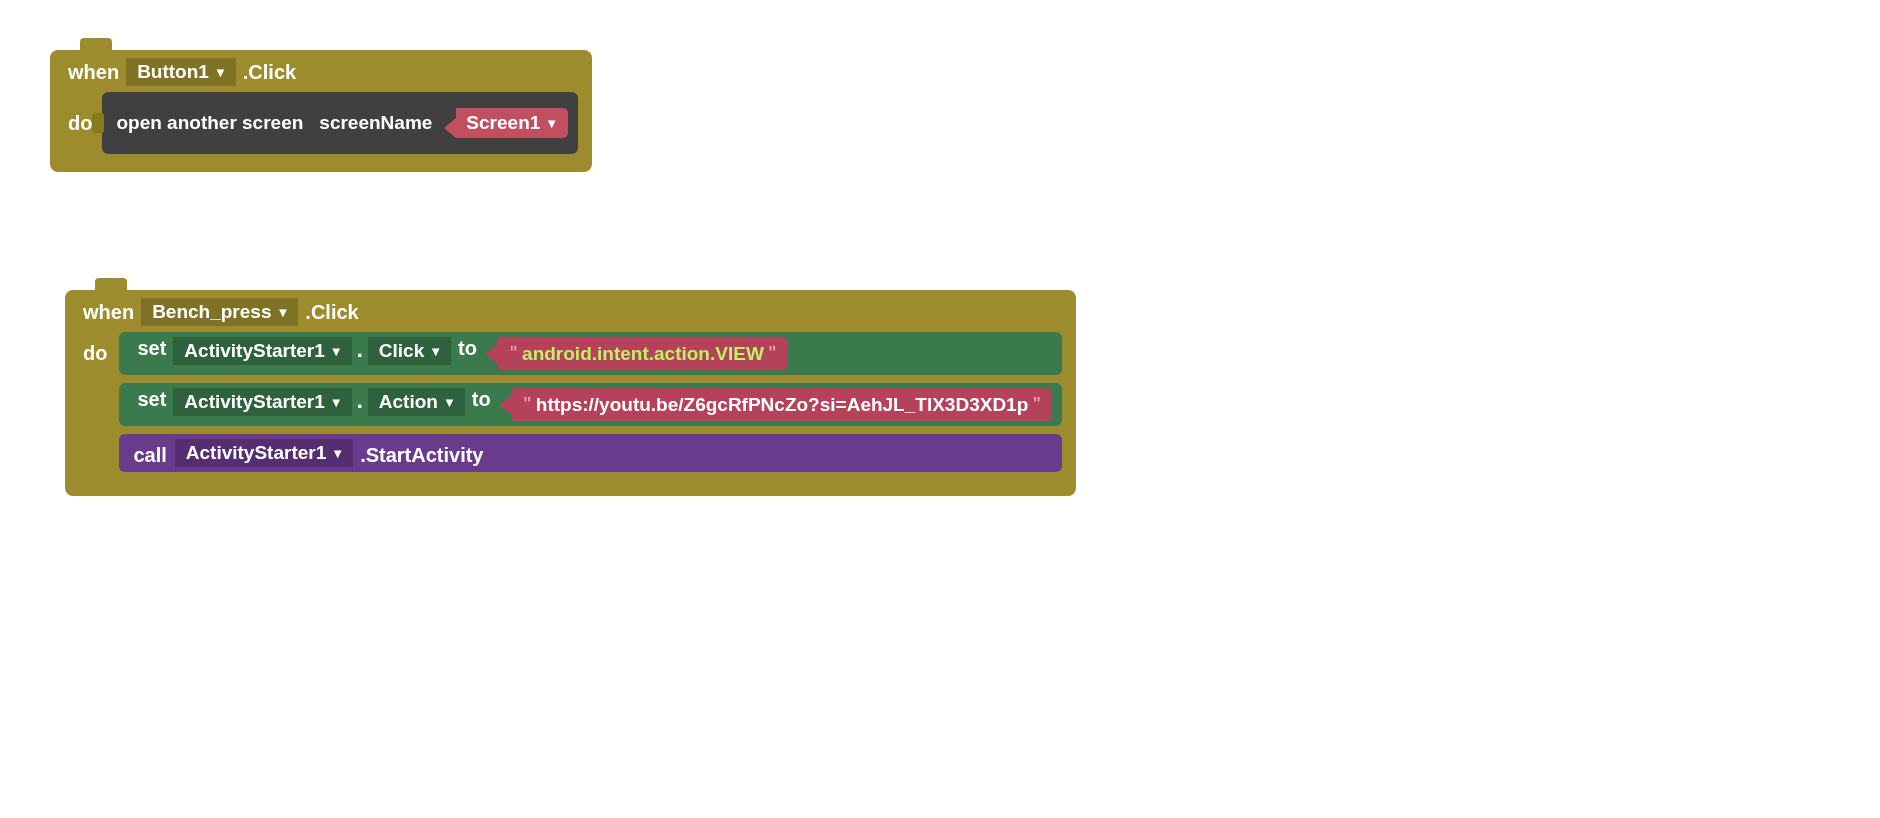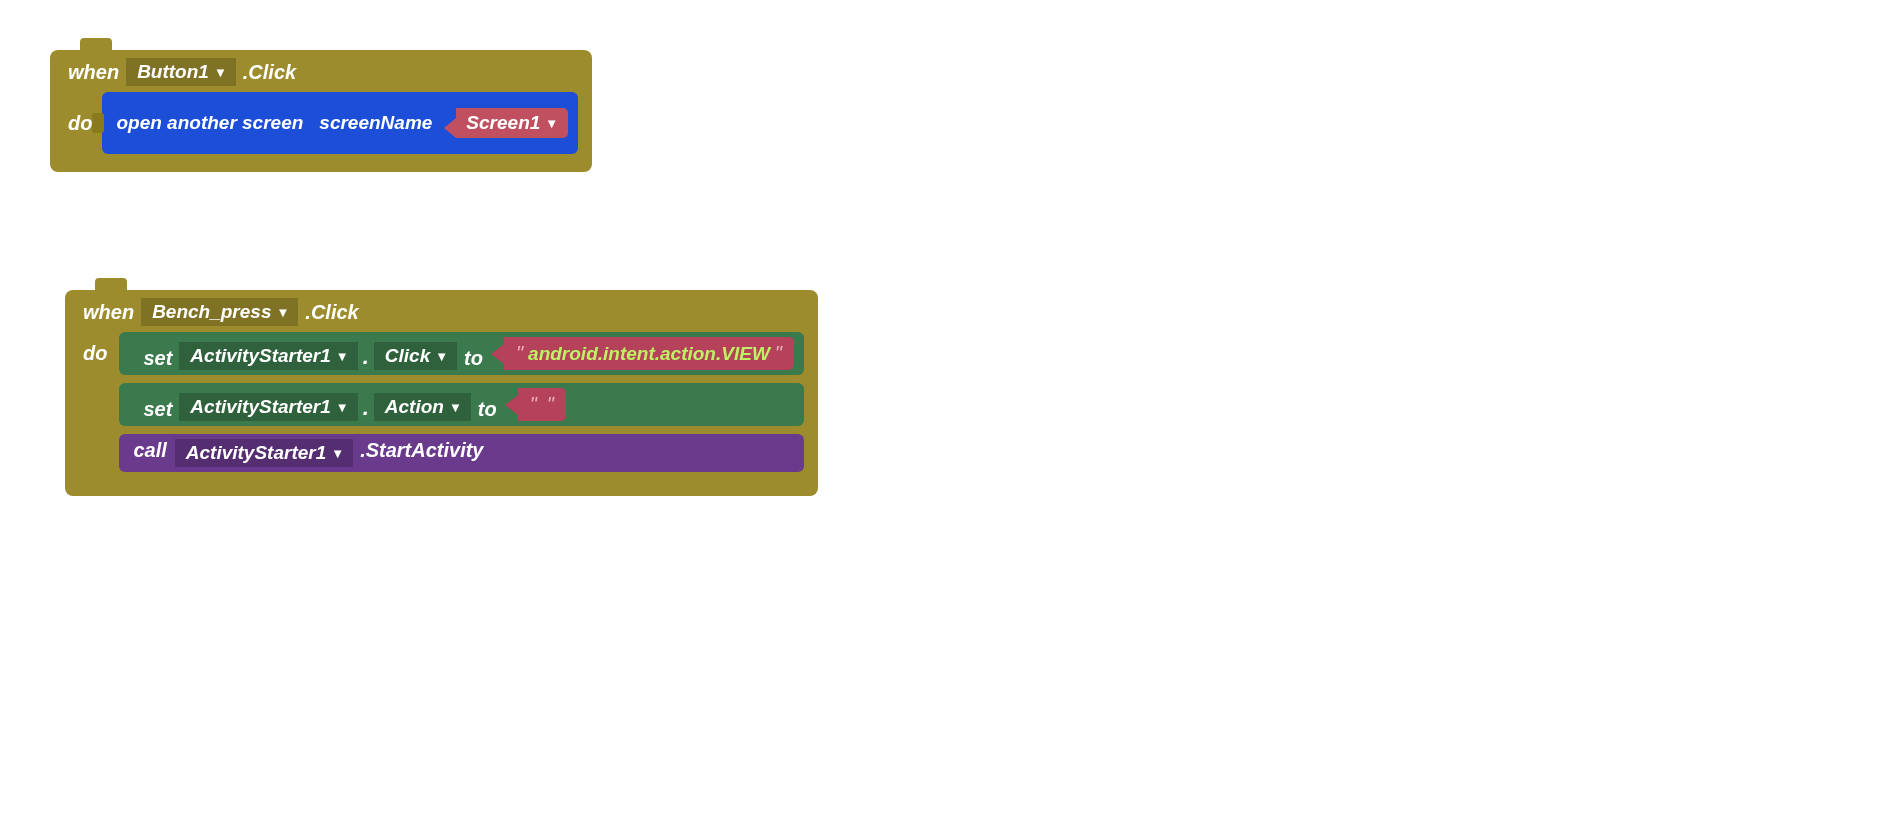--- a/index.html
+++ b/index.html
@@ -10,21 +10,20 @@
       height: 818px;
       overflow: hidden;
       position: relative;
     }
 
     .canvas {
       position: absolute;
       top: 0; left: 0;
       width: 1880px;
       height: 818px;
-      font-style: italic;
     }
 
     
     .block-group {
       position: absolute;
     }
 
     .block-text {
       font-size: 20px;
       font-weight: bold;
@@ -65,31 +64,31 @@
       cursor: pointer;
     }
     .pill-component .arr {
       margin-left: 5px;
       font-size: 13px;
     }
 
     
     .green-row-wrapper {
       display: flex;
-      align-items: flex-end;
+      align-items: flex-start;
       background-color: #3a7a4c;
       border-radius: 6px;
       margin-bottom: 4px;
-      padding: 5px 10px 5px 20px;
+      padding: 5px 10px 5px 14px;
     }
 
     
     .purple-row-wrapper {
       display: flex;
-      align-items: flex-start;
+      align-items: flex-end;
       background-color: #6a3a8c;
       border-radius: 6px;
       margin-bottom: 4px;
       padding: 5px 10px 5px 10px;
     }
 
     .header-row {
       display: flex;
       align-items: center;
       margin-bottom: 6px;
@@ -113,21 +112,21 @@
           <span>Button1</span>
           <span class="arr">▼</span>
         </div>
         <span class="block-text">.Click</span>
       </div>
 
       
       <div style="display:flex; align-items:center;">
         <span class="block-text" style="margin-right:6px;">do</span>
 
-        <div style="background-color: #1d4ed8; border-radius:6px; padding: 6px 10px; display:inline-flex; align-items:center; position:relative;">
+        <div style="background-color: #404040; border-radius:6px; padding: 6px 10px; display:inline-flex; align-items:center; position:relative;">
 
           <div style="position:absolute; left:-10px; top:50%; transform:translateY(-50%); width:12px; height:20px; background:#8a7a1e; border-radius:3px;"></div>
           <span class="block-text" style="font-size:19px;">open another screen</span>
           <span class="block-text" style="margin: 14px 8px; font-size:19px;">screenName</span>
 
           <div style="display:inline-flex; align-items:flex-end;">
             <div style="width:0;height:0;border-top:10px solid transparent;border-bottom:10px solid transparent;border-right:12px solid #c05060;"></div>
             <div style="background:#c05060; border-radius:0 5px 5px 0; padding:4px 10px; display:inline-flex; align-items:center;">
               <span style="font-size:19px;font-weight:bold;color:#fff;">Screen1</span>
               <span style="margin-left:5px;font-size:13px;color:#fff;">▼</span>
@@ -193,20 +192,21 @@
             <div class="pill-component" style="background:rgba(0,0,0,0.2);">
               <span>Action</span>
               <span class="arr">▼</span>
             </div>
             <span class="block-text">to</span>
 
             <div style="display:inline-flex; align-items:center; margin-left:4px;">
               <div style="width:0;height:0;border-top:10px solid transparent;border-bottom:10px solid transparent;border-right:13px solid #b5415a;"></div>
               <div style="background:#b5415a; border-radius:0 5px 5px 0; padding:5px 12px; display:inline-flex; align-items:center;">
                 <span style="font-size:20px;color:#f0b0bc;margin-right:5px;">"</span>
+                <span style="font-size:19px;font-weight:bold;color:#fff;">https://youtu.be/Z6gcRfPNcZo?si=AehJL_TlX3D3XD1p</span>
                 <span style="font-size:20px;color:#f0b0bc;margin-left:5px;">"</span>
               </div>
             </div>
           </div>
 
           <div class="purple-row-wrapper">
             <span class="block-text">call</span>
             <div class="pill-component" style="background:rgba(0,0,0,0.2); margin-left:4px;">
               <span>ActivityStarter1</span>
               <span class="arr">▼</span>

